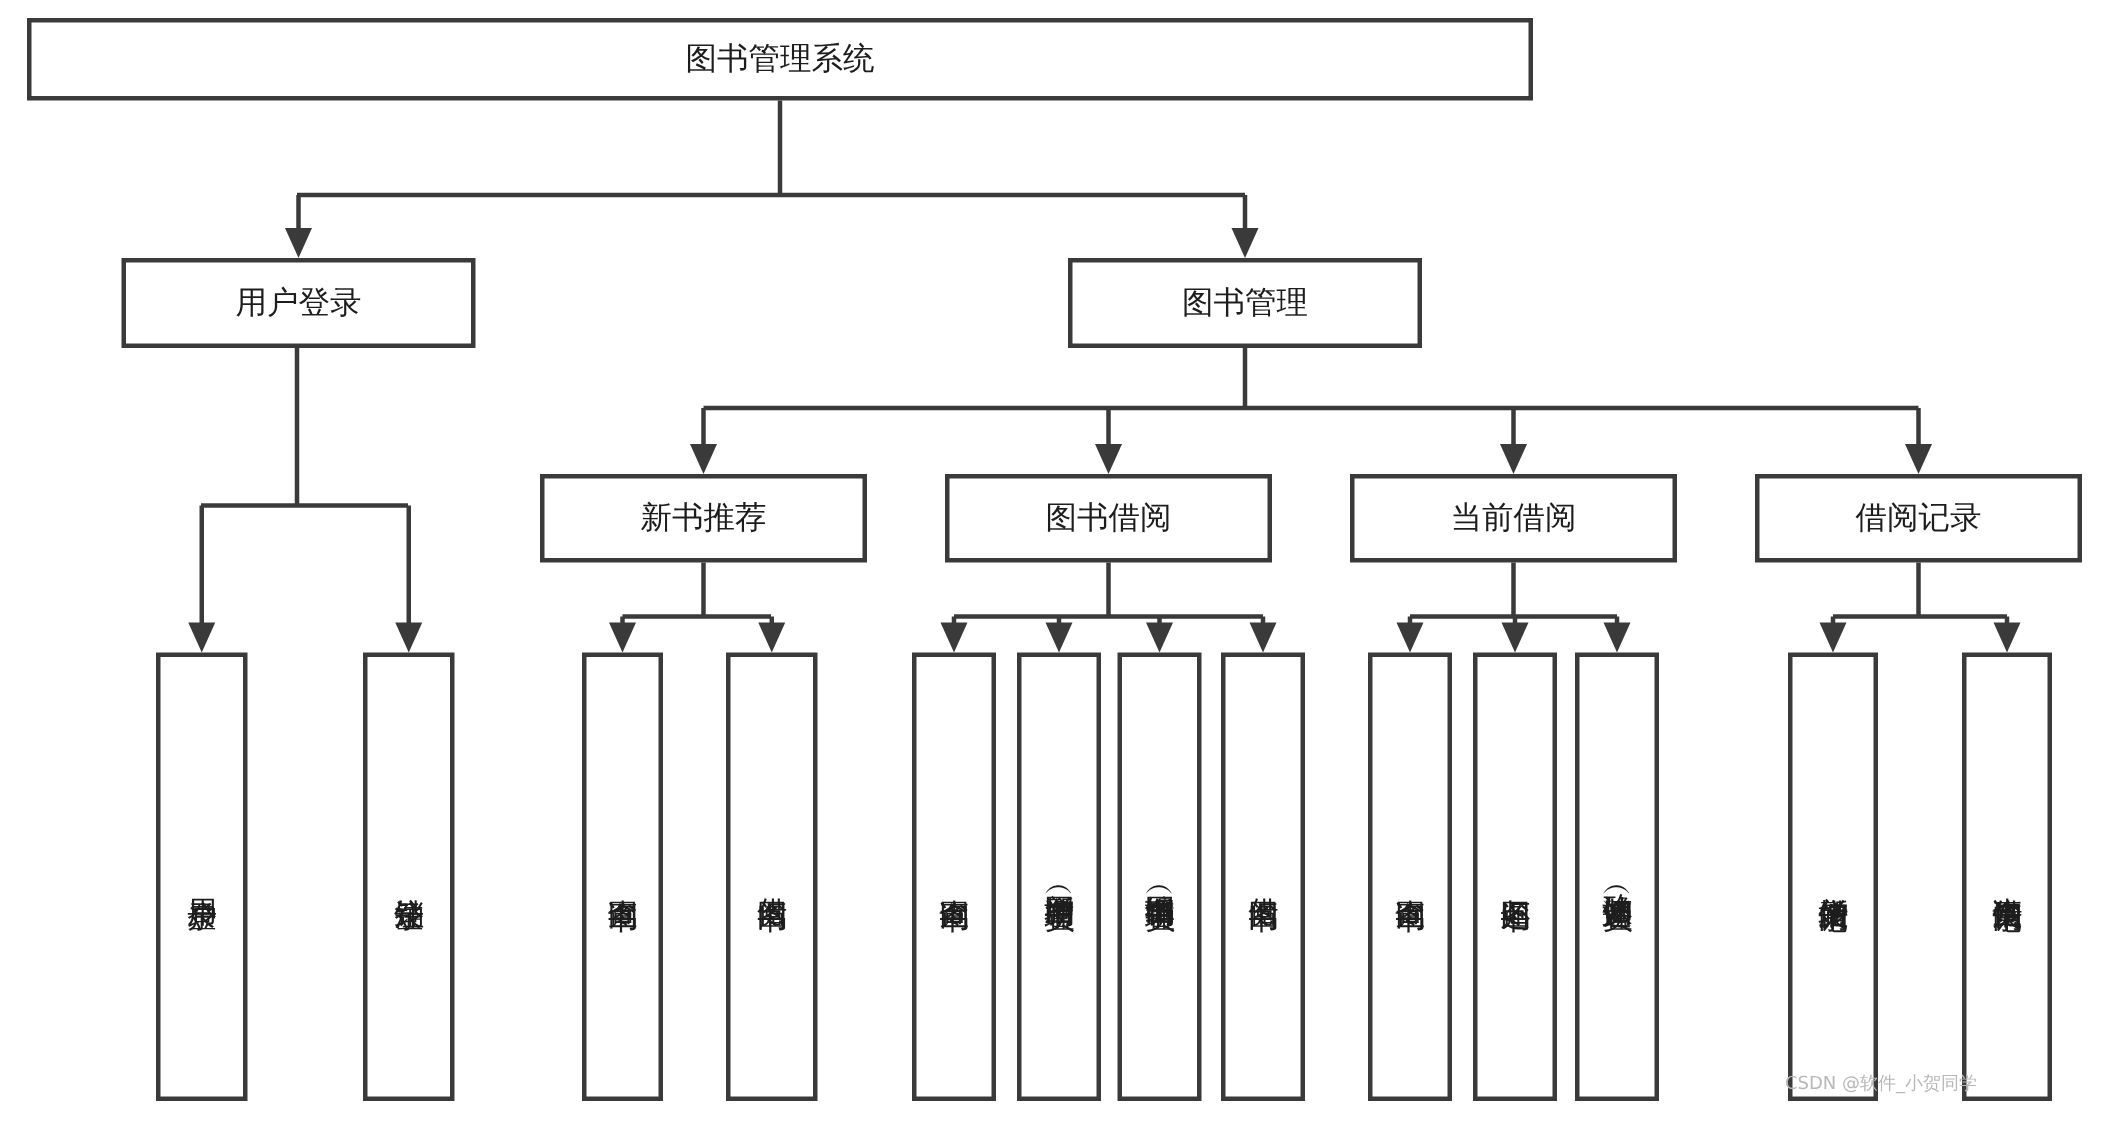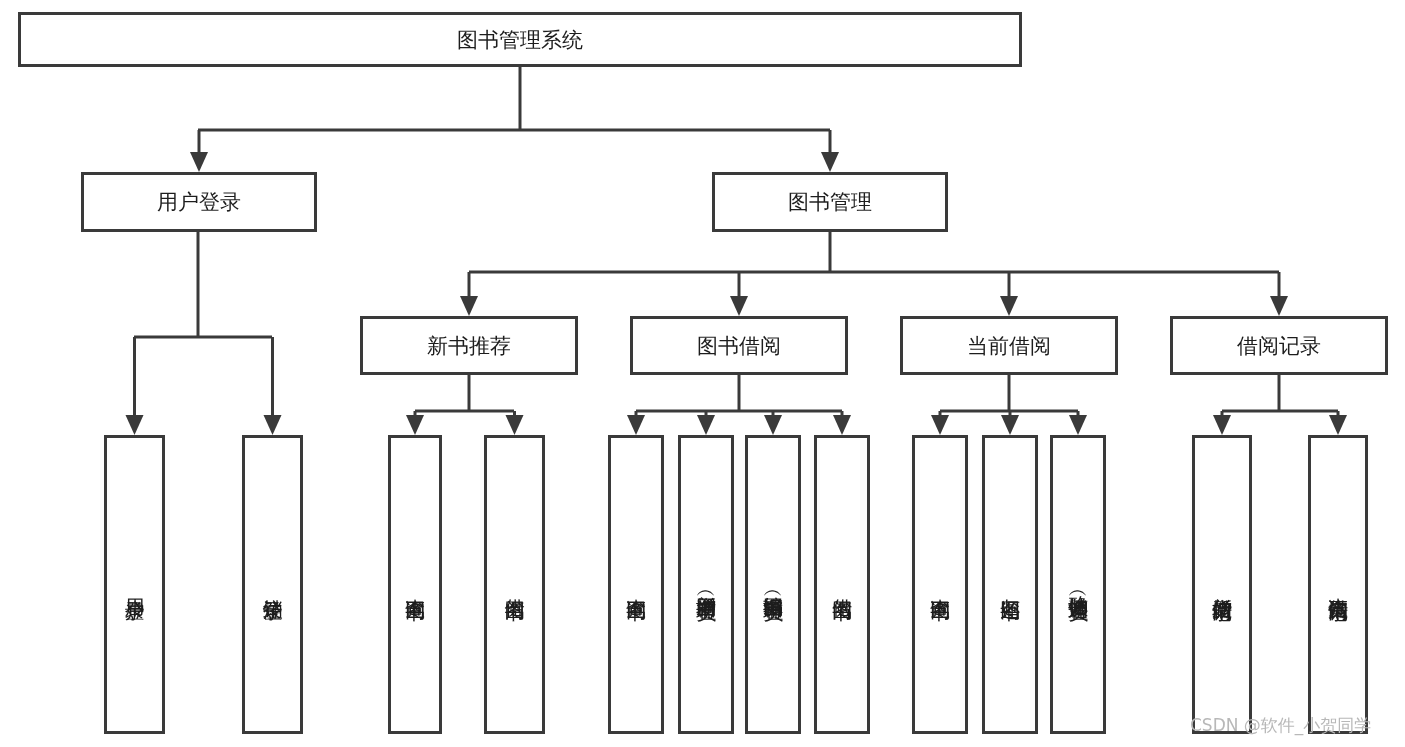--- a/index.html
+++ b/index.html
@@ -60,21 +60,21 @@
     display: flex;
     align-items: center;
     justify-content: center;
     text-align: center;
     white-space: nowrap;
     pointer-events: none;
   }
   .watermark {
     position: absolute;
     font-family: "DejaVu Sans", "Liberation Sans", sans-serif;
-    font-size: 17px;
+    font-size: 12px;
     color: #b8b8b8;
     white-space: nowrap;
     left: 1190px;
     top: 714px;
   }
 </style>
 </head>
 <body>
 
 <div id="diagram-root">

